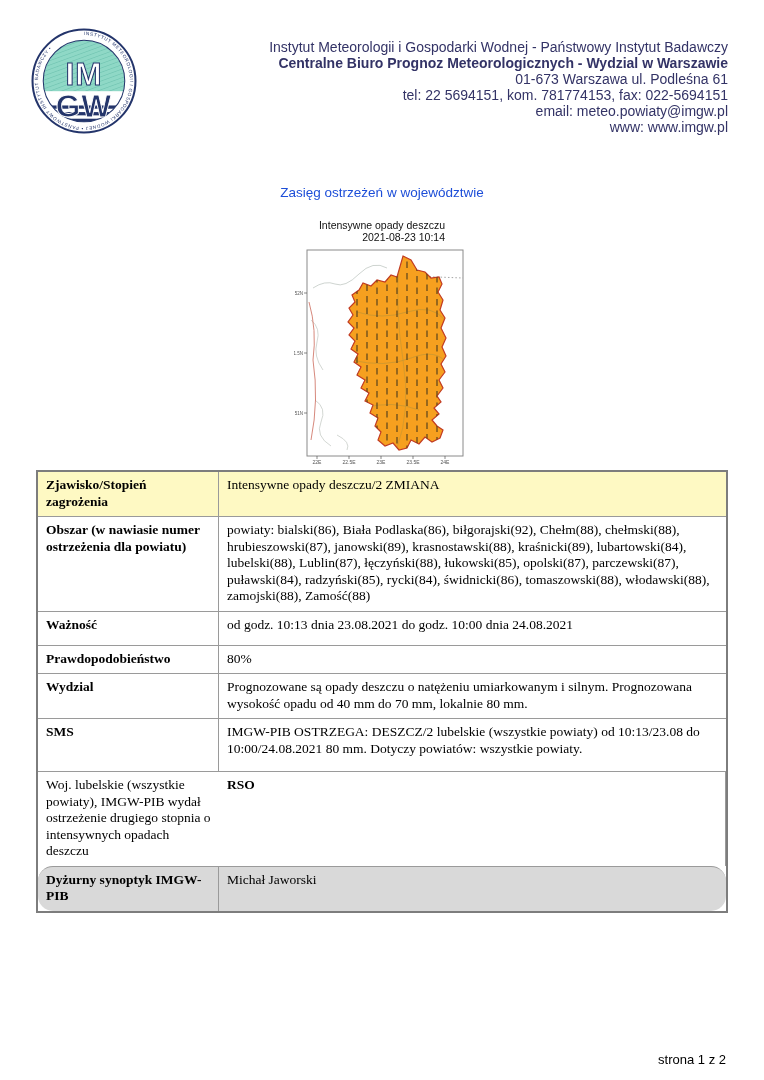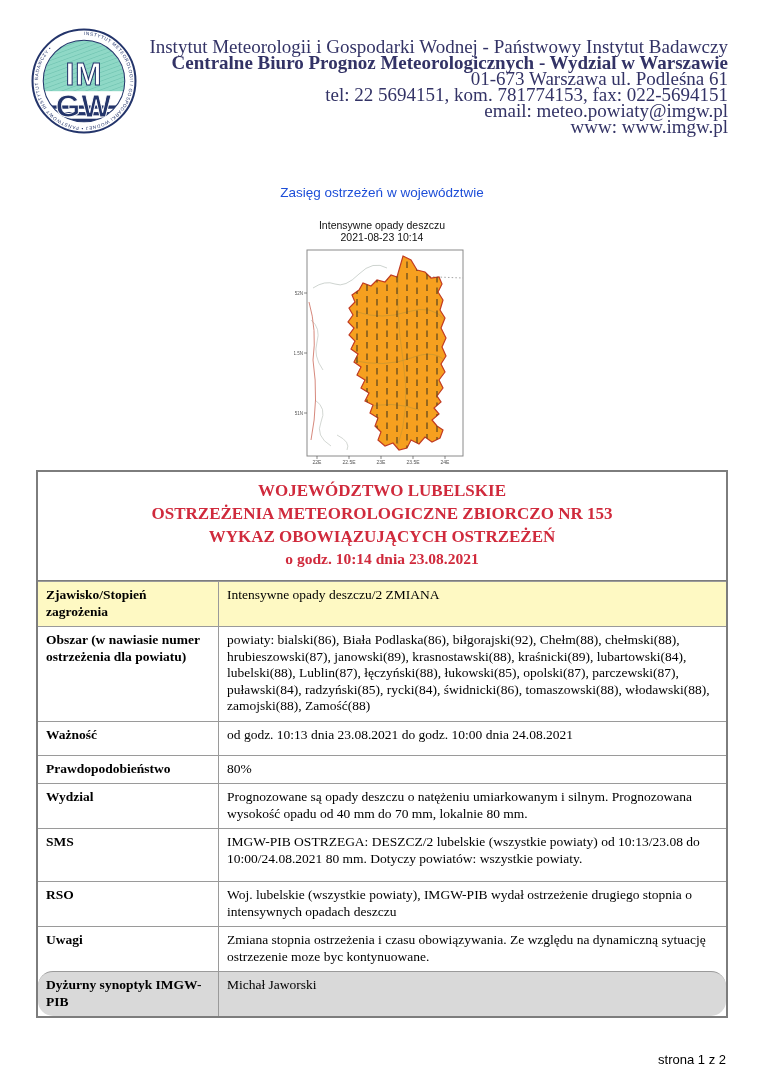--- a/index.html
+++ b/index.html
@@ -4,34 +4,34 @@
 <style>
   html,body{margin:0;padding:0;}
   body{
     width:764px;height:1080px;background:#ffffff;position:relative;
     font-family:"Liberation Sans",sans-serif;color:#000;overflow:hidden;
   }
   
   .logo{position:absolute;left:31px;top:28px;width:106px;height:106px;}
   .header-text{
     position:absolute;top:39px;right:36px;text-align:right;
-    font-size:19px;line-height:16px;color:#333366;font-family:Liberation Serif, serif;
+    font-size:14px;line-height:16px;color:#333366;
   }
   .header-text .hline{white-space:nowrap;}
   .header-text .hline.bold{font-weight:bold;}
   
   .section-title{
     position:absolute;top:185px;left:0;width:100%;text-align:center;
     font-size:13.5px;color:#1d4ed8;
   }
   .map-figure{
     position:absolute;top:219px;left:0;width:100%;
     display:flex;flex-direction:column;align-items:center;
   }
-  .map-caption{font-size:10.5px;line-height:12px;text-align:center;color:#111;}
+  .map-caption{font-size:10.5px;line-height:12px;text-align:right;color:#111;}
   .map-svg{margin-top:5px;display:block;}
   
   .wtable{
     position:absolute;left:36px;top:470px;width:692px;
     border:2px solid #7d7d7d;box-sizing:border-box;background:#fff;
     font-family:"Liberation Serif",serif;
   }
   .title-cell{
     text-align:center;padding:7px 10px 10px;border-bottom:1px solid #7d7d7d;
     color:#d02a3c;font-weight:bold;
@@ -166,26 +166,20 @@
 
     <g font-size="4.5" fill="#555" text-anchor="end" font-family="Liberation Sans, sans-serif">
       <text x="9" y="47">52N</text>
       <text x="9" y="107">51.5N</text>
       <text x="9" y="167">51N</text>
     </g>
   </svg>
 </div>
 
 <div class="wtable">
-  <div class="title-cell">
-    <div class="t1">WOJEWÓDZTWO LUBELSKIE</div>
-    <div class="t1">OSTRZEŻENIA METEOROLOGICZNE ZBIORCZO NR 153</div>
-    <div class="t1">WYKAZ OBOWIĄZUJĄCYCH OSTRZEŻEŃ</div>
-    <div class="t4">o godz. 10:14 dnia 23.08.2021</div>
-  </div>
 
   <div class="trow row-phenomenon">
     <div class="cell lbl">Zjawisko/Stopień zagrożenia</div>
     <div class="cell val">Intensywne opady deszczu/2 ZMIANA</div>
   </div>
 
   <div class="trow row-area">
     <div class="cell lbl">Obszar (w nawiasie numer ostrzeżenia dla powiatu)</div>
     <div class="cell val">powiaty: bialski(86), Biała Podlaska(86), biłgorajski(92), Chełm(88), chełmski(88), hrubieszowski(87), janowski(89), krasnostawski(88), kraśnicki(89), lubartowski(84), lubelski(88), Lublin(87), łęczyński(88), łukowski(85), opolski(87), parczewski(87), puławski(84), radzyński(85), rycki(84), świdnicki(86), tomaszowski(88), włodawski(88), zamojski(88), Zamość(88)</div>
   </div>
@@ -204,28 +198,24 @@
     <div class="cell lbl">Wydzial</div>
     <div class="cell val">Prognozowane są opady deszczu o natężeniu umiarkowanym i silnym. Prognozowana wysokość opadu od 40 mm do 70 mm, lokalnie 80 mm.</div>
   </div>
 
   <div class="trow row-sms">
     <div class="cell lbl">SMS</div>
     <div class="cell val">IMGW-PIB OSTRZEGA: DESZCZ/2 lubelskie (wszystkie powiaty) od 10:13/23.08 do 10:00/24.08.2021 80 mm. Dotyczy powiatów: wszystkie powiaty.</div>
   </div>
 
   <div class="trow row-rso">
+    <div class="cell val">Woj. lubelskie (wszystkie powiaty), IMGW-PIB wydał ostrzeżenie drugiego stopnia o intensywnych opadach deszczu</div>
     <div class="cell lbl">RSO</div>
-    <div class="cell val">Woj. lubelskie (wszystkie powiaty), IMGW-PIB wydał ostrzeżenie drugiego stopnia o intensywnych opadach deszczu</div>
-  </div>
-
-  <div class="trow row-remarks">
-    <div class="cell lbl">Uwagi</div>
-    <div class="cell val">Zmiana stopnia ostrzeżenia i czasu obowiązywania. Ze względu na dynamiczną sytuację ostrzezenie moze byc kontynuowane.</div>
-  </div>
+  </div>
+
 
   <div class="trow row-synoptic">
     <div class="cell lbl">Dyżurny synoptyk IMGW-PIB</div>
     <div class="cell val">Michał Jaworski</div>
   </div>
 </div>
 
 <div class="footer">strona 1 z 2</div>
 
 </body></html>

